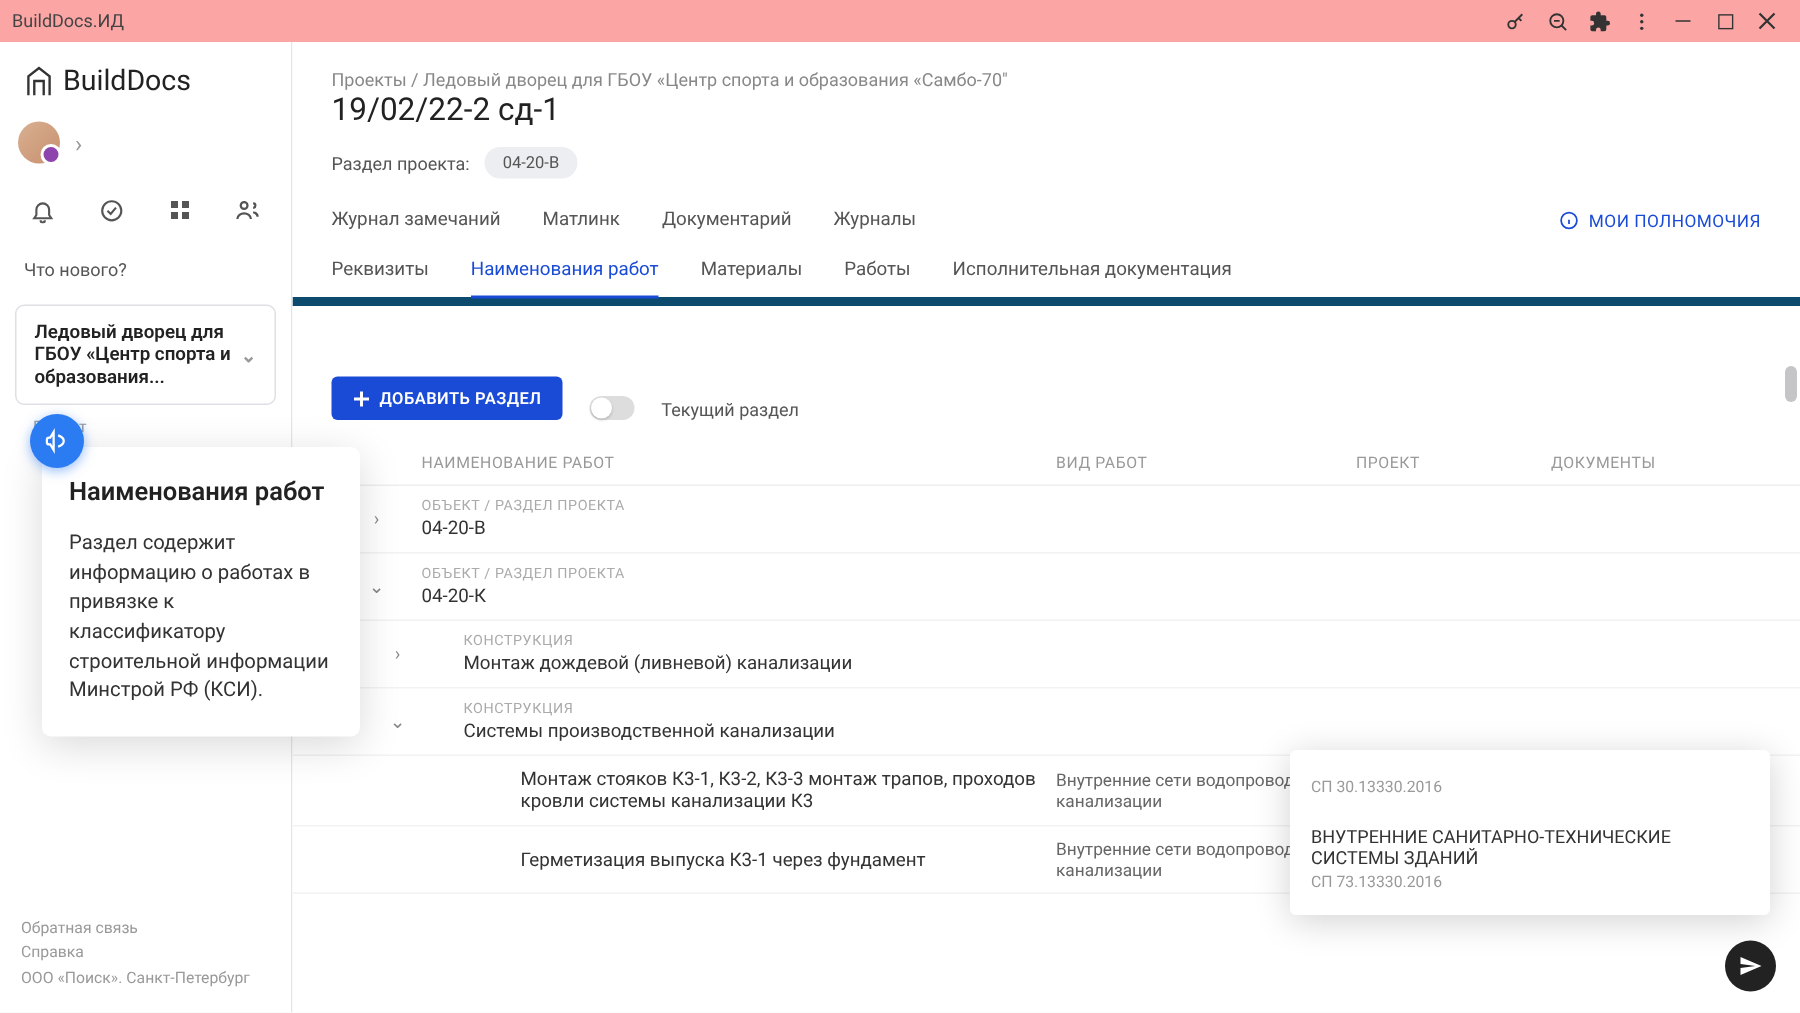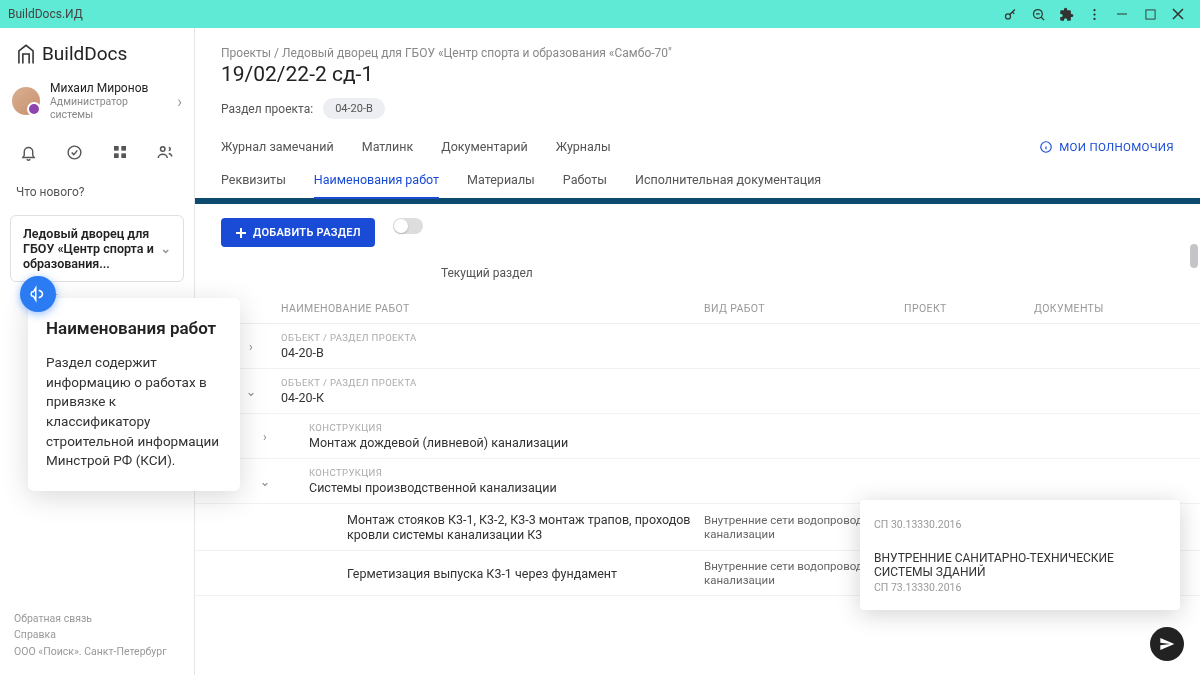--- a/index.html
+++ b/index.html
@@ -1,17 +1,17 @@
 <!DOCTYPE html>
 <html><head>
 <meta charset="utf-8">
 <style>
 * { margin: 0; padding: 0; box-sizing: border-box; font-family: -apple-system, BlinkMacSystemFont, "Segoe UI", Roboto, sans-serif; }
 body { background: #f0f1f3; width: 1200px; height: 675px; overflow: hidden; }
-.titlebar { height: 28px; background: #5eead4; display: flex; align-items: center; padding: 0 8px; font-size: 12px; color: #444; }
+.titlebar { height: 28px; background: #fca5a5; display: flex; align-items: center; padding: 0 8px; font-size: 12px; color: #444; }
 .titlebar .spacer { flex: 1; }
 .titlebar .tb-icon { width: 28px; height: 28px; display: flex; align-items: center; justify-content: center; color: #333; cursor: pointer; }
 .app { display: flex; height: calc(100% - 28px); background: #fff; }
 .sidebar { width: 195px; border-right: 1px solid #e5e5e8; display: flex; flex-direction: column; }
 .logo { padding: 14px 16px 10px; font-size: 19px; font-weight: 400; color: #222; display: flex; align-items: center; gap: 6px; }
 .user { display: flex; align-items: center; padding: 6px 12px; gap: 10px; cursor: pointer; }
 .avatar { width: 28px; height: 28px; border-radius: 50%; background: linear-gradient(135deg,#d8b090,#c89070); position: relative; }
 .avatar::after { content:""; position:absolute; bottom:-1px; right:-1px; width:10px; height:10px; background:#8e44ad; border-radius:50%; border:2px solid #fff;}
 .user-info { flex: 1; }
 .user-name { font-size: 12px; color: #222; }
@@ -29,21 +29,21 @@
 .chiprow { display: flex; align-items: center; padding: 0 26px 14px; gap: 10px; text-align: right; }
 .chiprow .lbl { font-size: 12px; color: #555; }
 .chip { background: #eceef1; padding: 4px 12px; border-radius: 12px; font-size: 11px; color: #555; }
 .tabs1 { display: flex; gap: 28px; padding: 0 26px; font-size: 12.5px; color: #555; align-items:center;}
 .tabs1 .tab { padding: 6px 0; cursor: pointer; }
 .tabs1 .spacer { flex:1; }
 .auth-link { color: #1a4bd6; font-size: 11.5px; display:flex; align-items:center; gap:6px; cursor:pointer; letter-spacing:0.3px;}
 .tabs2 { display: flex; gap: 28px; padding: 6px 26px 0; font-size: 12.5px; color: #555; border-bottom: 6px solid #0c4a6e; }
 .tabs2 .tab { padding: 6px 0 10px; cursor: pointer; }
 .tabs2 .tab.active { color: #1a4bd6; border-bottom: 2px solid #1a4bd6; margin-bottom:-1px;}
-.toolbar { display: flex; align-items: flex-start; padding: 14px 26px; gap: 18px; }
+.toolbar { display: flex; align-items: flex-end; padding: 14px 26px; gap: 18px; }
 .btn-primary { background: #1a4bd6; color: #fff; border: none; padding: 8px 14px; border-radius: 4px; font-size: 11px; font-weight: 600; letter-spacing: 0.3px; cursor: pointer; display:flex; align-items:center; gap:6px;}
 .toggle { width: 30px; height: 16px; border-radius: 8px; background: #ddd; position: relative; cursor: pointer; }
 .toggle::after { content:""; position:absolute; width:14px; height:14px; background:#fff; border-radius:50%; top:1px; left:1px; box-shadow:0 1px 2px rgba(0,0,0,.2);}
 .toggle-lbl { font-size: 12px; color: #555; margin-top: 48px; }
 .toolbar .spacer { flex:1; }
 .search { width: 150px; border: none; border-bottom: 1px solid #ccc; font-size: 12px; padding: 4px 20px 4px 0; background: transparent; outline:none;}
 .search-wrap { position: relative; }
 .search-wrap .sicn { position: absolute; right: 0; top: 2px; color: #888; }
 .table-head { display: grid; grid-template-columns: 60px 1fr 200px 130px 120px 20px; padding: 8px 26px; font-size: 10.5px; color: #999; letter-spacing: 0.4px; border-bottom: 1px solid #eee;}
 .rows { overflow-y: auto; }
@@ -114,24 +114,20 @@
 <div class="app">
   <div class="sidebar">
     <div class="logo">
       <svg width="20" height="22" viewBox="0 0 24 28" fill="none" stroke="#333" stroke-width="2">
           <path d="M3 26V10l9-7 9 7v16M8 26V14h8v12"></path>
         </svg>
       <span>BuildDocs</span>
     </div>
     <div class="user">
       <div class="avatar"></div>
-      <div class="user-info">
-        <div class="user-name">Михаил Миронов</div>
-        <div class="user-role">Администратор системы</div>
-      </div>
       <span class="chev">›</span>
     </div>
     <div class="iconrow">
       <div class="ic">
           <svg width="17" height="17" viewBox="0 0 24 24" fill="none" stroke="currentColor" stroke-width="2">
             <path d="M18 16v-5a6 6 0 1 0-12 0v5l-2 3h16zM10 21a2 2 0 0 0 4 0"></path>
           </svg>
         </div>
       <div class="ic">
           <svg width="17" height="17" viewBox="0 0 24 24" fill="none" stroke="currentColor" stroke-width="2">

